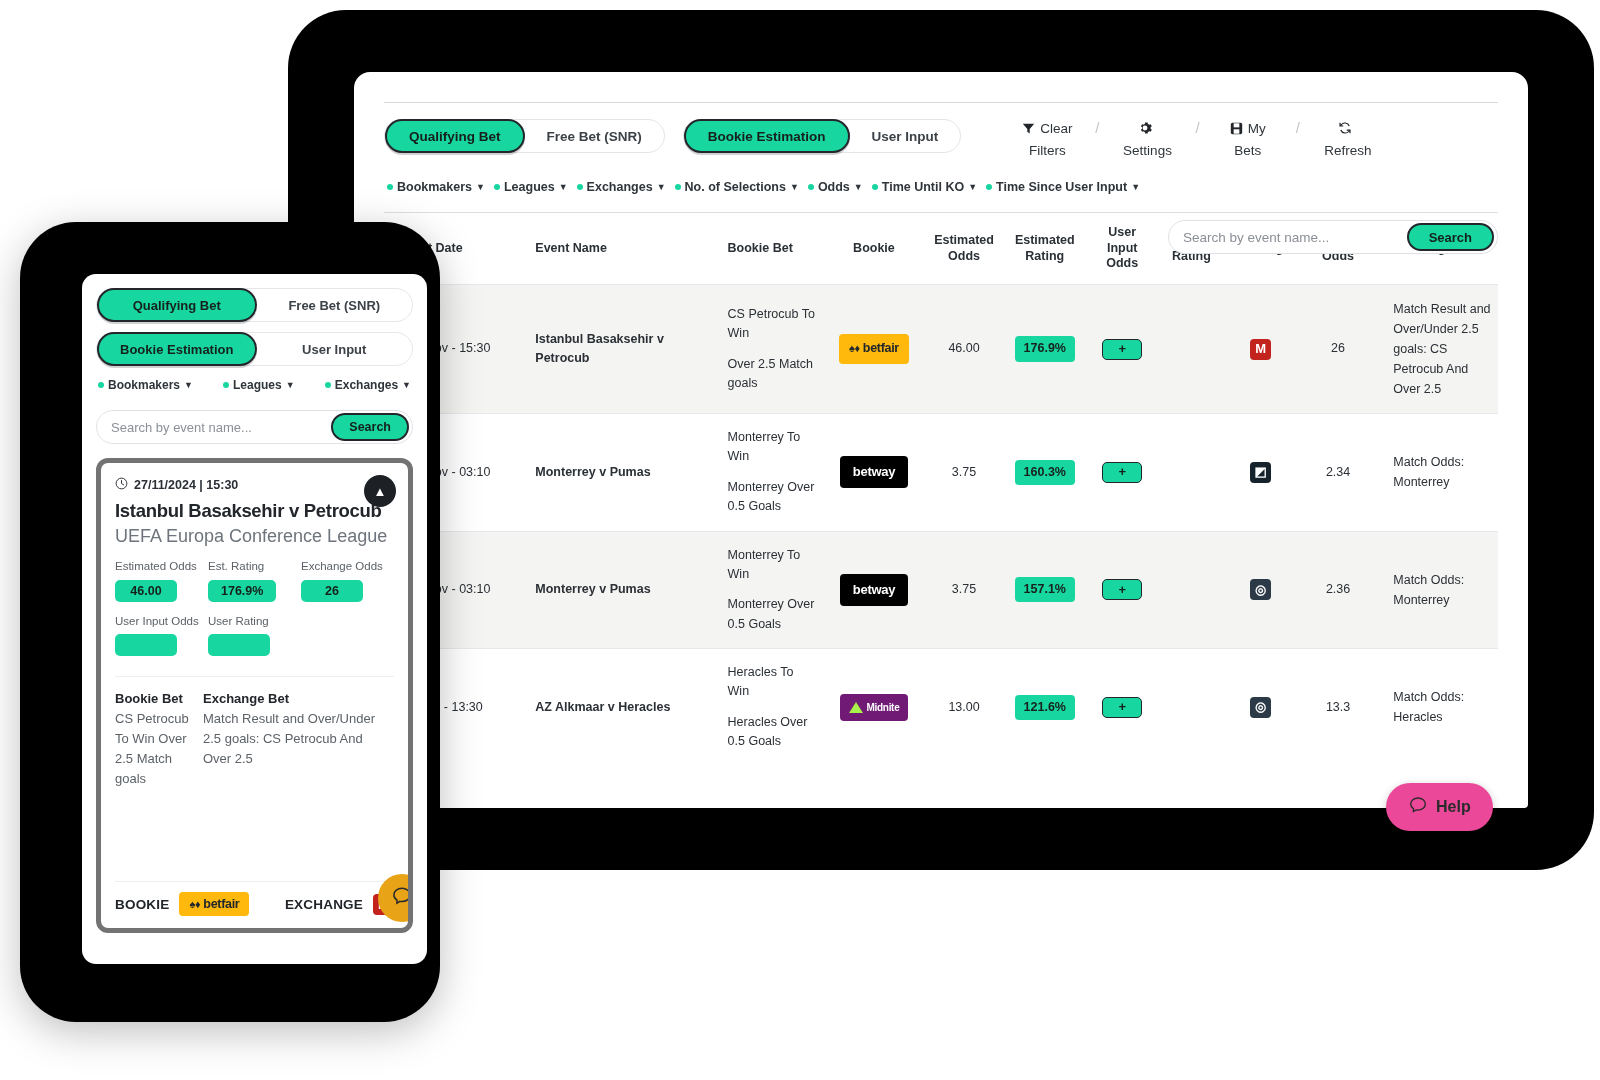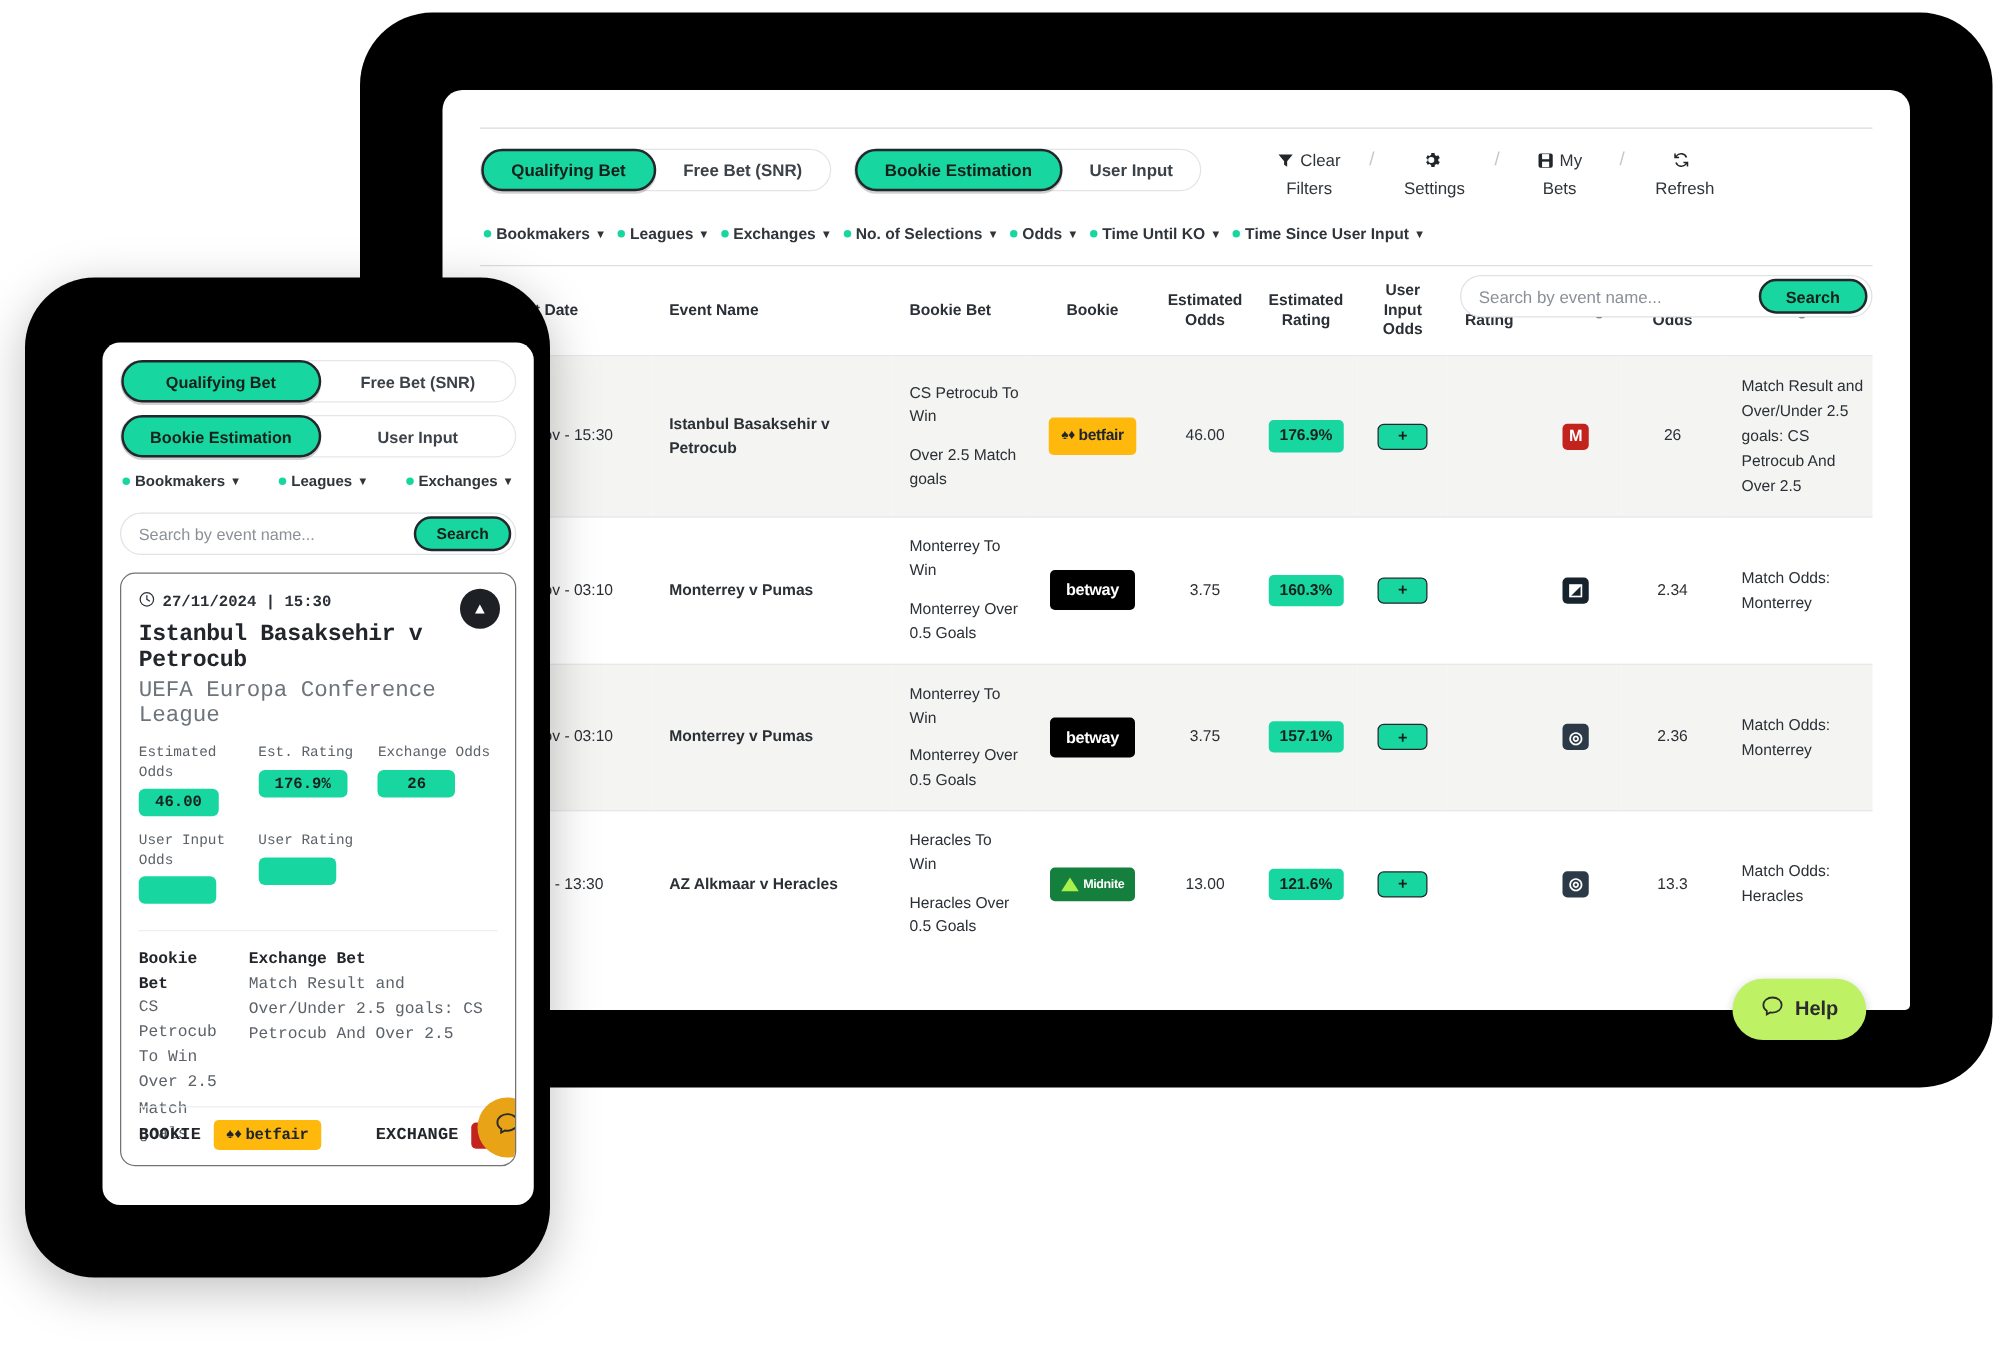--- a/index.html
+++ b/index.html
@@ -136,21 +136,21 @@
   .exbet { text-align: left; line-height: 1.6; }
 
   
   .logo {
     display: inline-flex; align-items: center; justify-content: center;
     border-radius: 4px; font-weight: 800; letter-spacing: -0.3px;
   }
   .logo-betfair { background: #ffb80c; color: #20262c; font-size: 12.5px; padding: 5px 10px; }
   .logo-betfair .suit { font-size: 11px; margin-right: 3px; }
   .logo-betway { background: #000; color: #fff; font-size: 13px; padding: 6px 13px; }
-  .logo-midnite { background: #15803d; color: #fff; font-size: 10px; padding: 6px 9px; gap:4px; }
+  .logo-midnite { background: #701a75; color: #fff; font-size: 10px; padding: 6px 9px; gap:4px; }
   .mid-tri {
     width: 0; height: 0;
     border-left: 7px solid transparent; border-right: 7px solid transparent;
     border-bottom: 11px solid #a8f04a;
   }
 
   
   .ex-ico {
     display:inline-flex; align-items:center; justify-content:center;
     width: 21px; height: 21px; border-radius: 4px;
@@ -200,23 +200,23 @@
     flex:1; border:0; outline:0; font-size:13px; color:#3c4248;
     font-family: "Liberation Sans", sans-serif; background: transparent;
   }
   .ph-search input::placeholder { color:#8b9097; }
   .ph-search-btn {
     height: 28px; padding: 0 16px; border-radius: 999px; background:#18d6a0;
     border: 2px solid #23272c; font-size:12.5px; font-weight:700; color:#14201a;
     display:flex; align-items:center; cursor:pointer;
   }
   .ph-card {
-    margin: 14px 0 0 0; border: 1px solid #737373; border-radius: 12px;
+    margin: 14px 0 0 0; border: 5px solid #737373; border-radius: 12px;
     padding: 14px 14px 0 14px; position: relative; background:#fff;
-    height: 475px; overflow: hidden; font-family: Liberation Mono, monospace;
+    height: 475px; overflow: hidden;
   }
   .ph-date { font-size: 12.5px; font-weight: 700; color: #2b3036; display:flex; align-items:center; gap:6px;}
   .ph-ev { font-size: 18.5px; font-weight: 700; color: #22262b; margin-top: 7px; letter-spacing:-0.3px;}
   .ph-league { font-size: 18px; color: #6e747b; margin-top: 4px; }
   .ph-collapse {
     position: absolute; right: 12px; top: 12px;
     width: 32px; height: 32px; border-radius: 50%; background: #1d2125;
     display:flex; align-items:center; justify-content:center; color:#fff; font-size:13px;
     cursor:pointer;
   }
@@ -248,21 +248,21 @@
     position:absolute; right: -18px; bottom: 6px;
     width: 48px; height: 48px; border-radius: 50%;
     background:#e8a317; display:flex; align-items:center; justify-content:center;
     color:#2b2b2b; font-size:20px; cursor:pointer;
   }
 
   
   .help-btn {
     position:absolute; left: 1386px; top: 783px;
     display:flex; align-items:center; gap:8px;
-    background:#bef264; color:#2b2b2b; border-radius: 999px;
+    background:#ec4899; color:#2b2b2b; border-radius: 999px;
     padding: 12px 22px; font-size: 16px; font-weight: 700; cursor:pointer;
     box-shadow: 0 2px 8px rgba(0,0,0,.2);
   }
 </style>
 </head>
 <body>
 
 <div class="stage">
 
   <div class="tablet">

